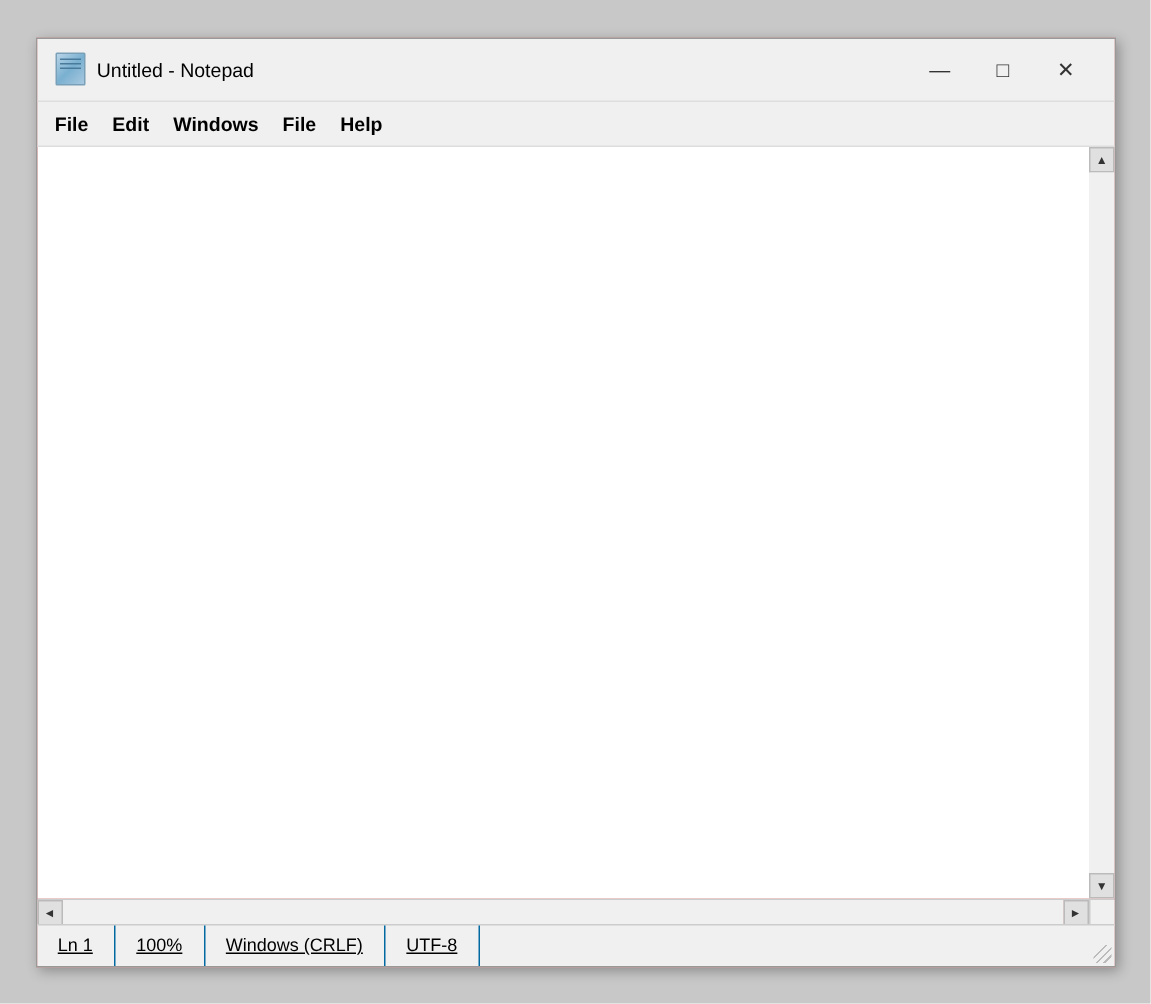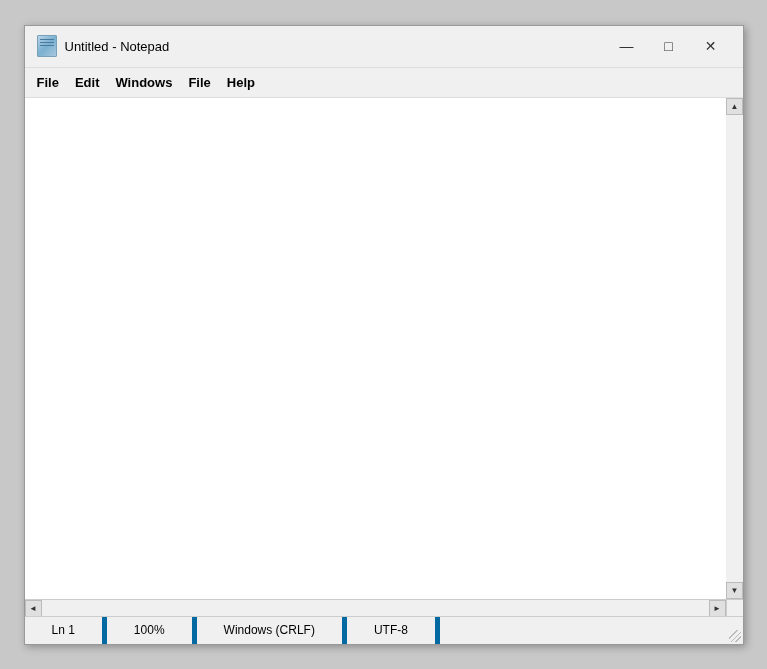--- a/index.html
+++ b/index.html
@@ -203,27 +203,28 @@
 
     .status-bar {
       display: flex;
       align-items: center;
       background: #f0f0f0;
       border-top: 1px solid #ccc;
       height: 28px;
     }
 
     .status-item {
-      padding: 0 27px;
+      padding: 0 14px;
       font-size: 12px;
       color: #000;
-      border-right: 5px solid #0369a1;
+      border-right: 1px solid #0369a1;
       height: 100%;
       display: flex;
       align-items: center;
+      text-decoration: underline;
     }
 
     .status-item:last-child {
       border-right: none;
     }
 
     .status-resize {
       margin-left: auto;
       width: 20px;
       height: 100%;

